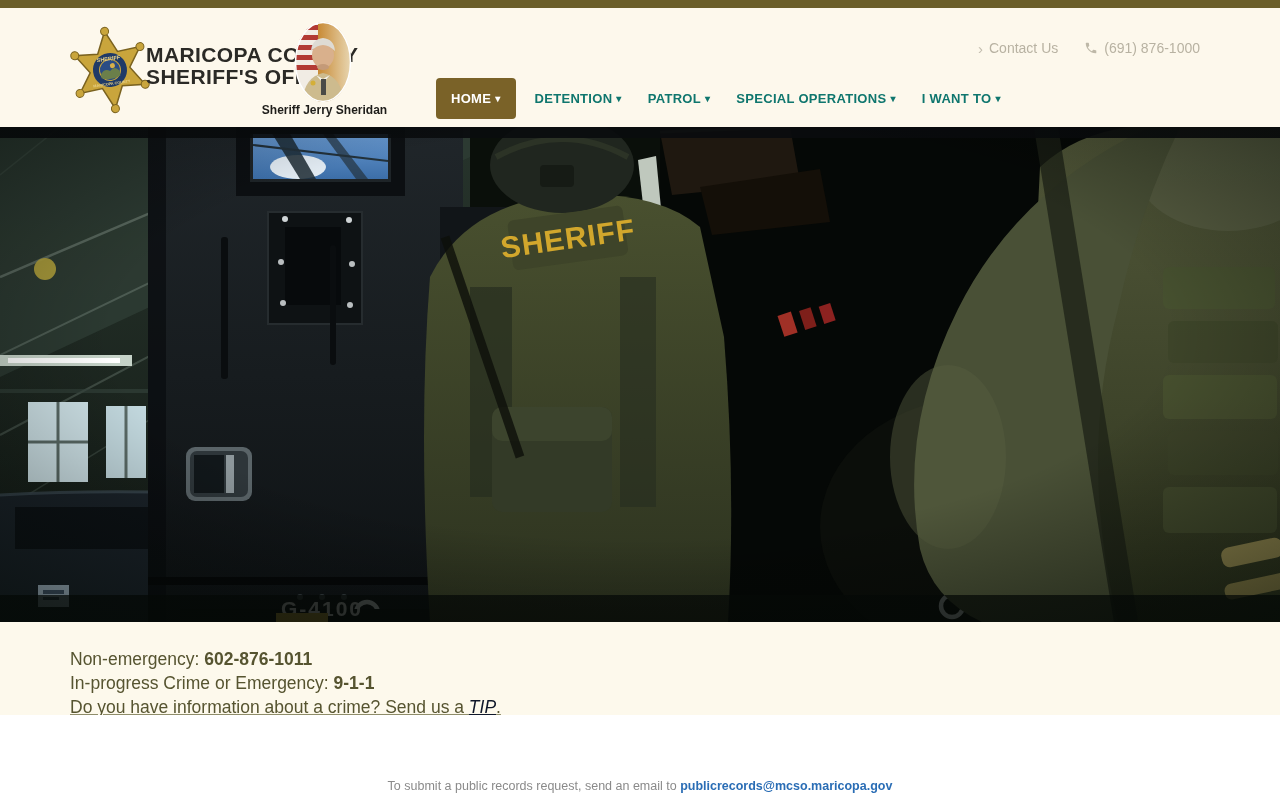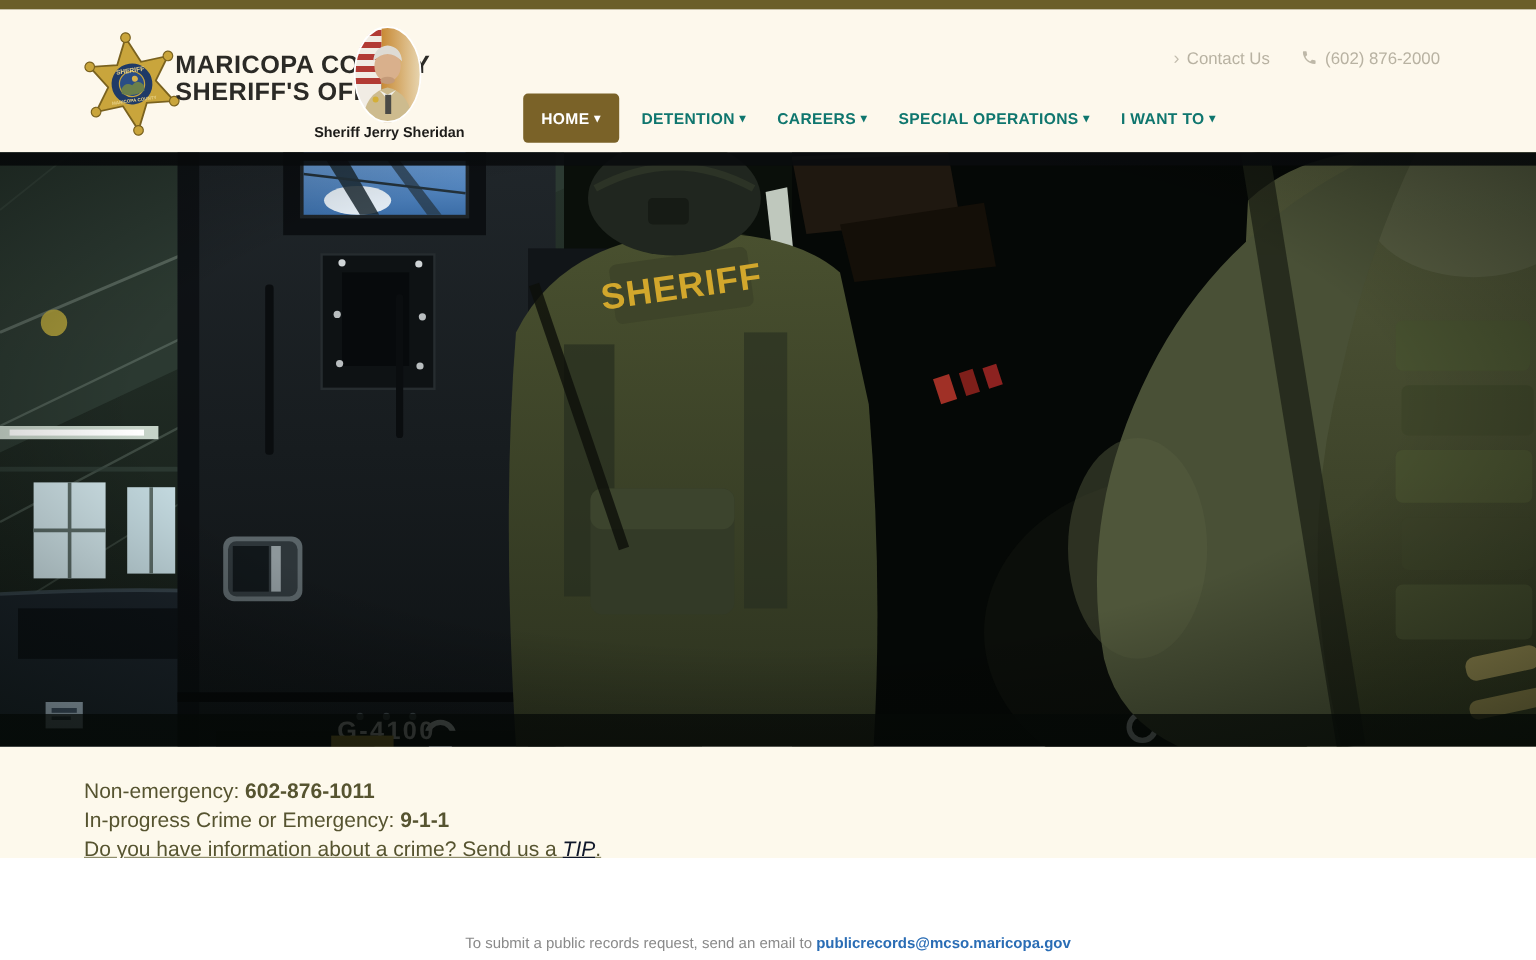--- a/index.html
+++ b/index.html
@@ -114,33 +114,33 @@
 
   <div class="quick-links">
     <a>
       <span class="chev">›</span>
       <span>Contact Us</span>
     </a>
     <a>
       <svg class="phone-ic" viewBox="0 0 24 24">
         <path d="M6.6 10.8c1.5 2.9 3.8 5.2 6.7 6.7l2.2-2.2c.3-.3.7-.4 1-.2 1.1.4 2.4.6 3.6.6.6 0 1 .4 1 1V20c0 .6-.4 1-1 1C10.8 21 3 13.2 3 3.9 3 3.4 3.4 3 4 3h3.4c.6 0 1 .4 1 1 0 1.3.2 2.5.6 3.6.1.4 0 .8-.2 1l-2.2 2.2z"></path>
       </svg>
-      <span>(602) 876-2000</span>
+      <span>(691) 876-1000</span>
     </a>
   </div>
 
   <nav class="nav">
     <a class="active">
       <span>HOME</span><span class="caret">▾</span>
     </a>
     <a>
       <span>DETENTION</span><span class="caret">▾</span>
     </a>
     <a>
-      <span>CAREERS</span><span class="caret">▾</span>
+      <span>PATROL</span><span class="caret">▾</span>
     </a>
     <a>
       <span>SPECIAL OPERATIONS</span><span class="caret">▾</span>
     </a>
     <a>
       <span>I WANT TO</span><span class="caret">▾</span>
     </a>
   </nav>
 </div>
 

